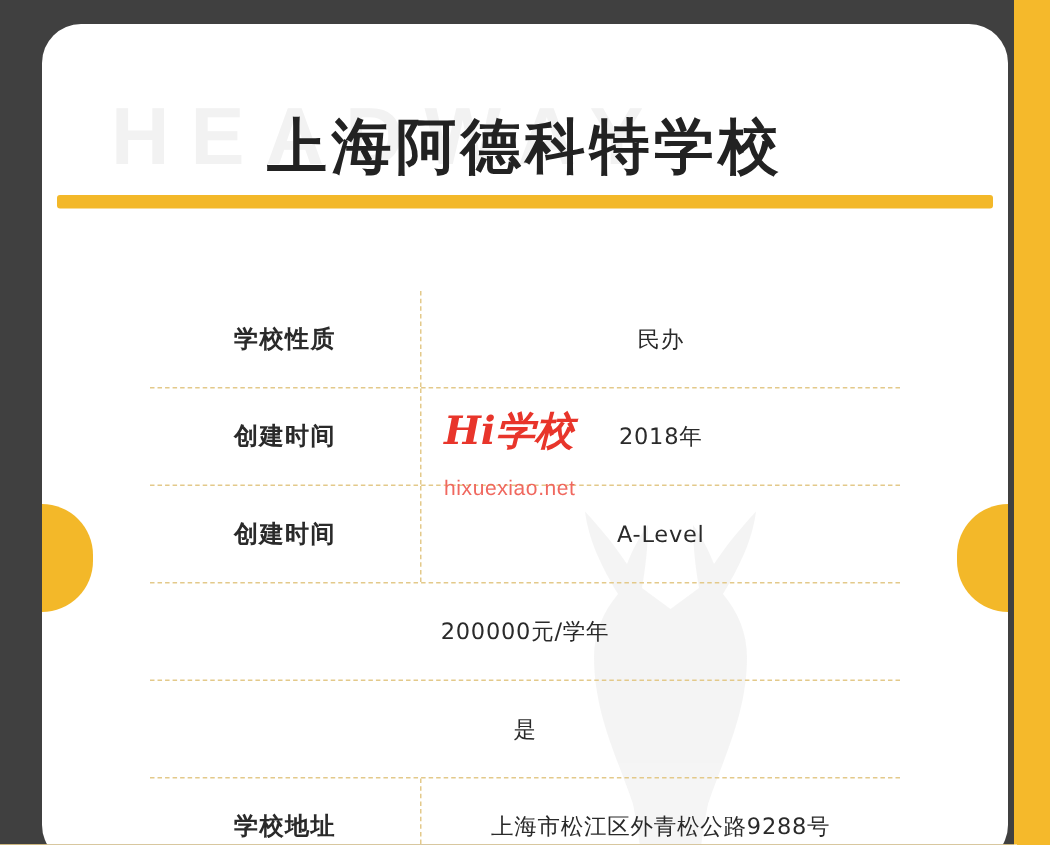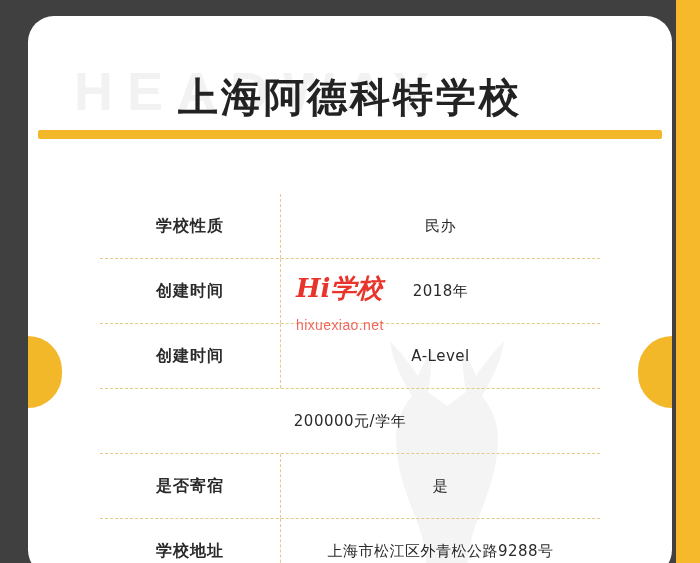--- a/index.html
+++ b/index.html
@@ -206,21 +206,20 @@
         <div class="cell-value">2018年</div>
       </div>
       <div class="row">
         <div class="cell-label">创建时间</div>
         <div class="cell-value">A-Level</div>
       </div>
       <div class="row">
         <div class="cell-value">200000元/学年</div>
       </div>
       <div class="row">
-        <div class="cell-label">是否寄宿</div>
         <div class="cell-value">是</div>
       </div>
       <div class="row">
         <div class="cell-label">学校地址</div>
         <div class="cell-value">上海市松江区外青松公路9288号</div>
       </div>
     </div>
 
     <div class="site-watermark">
       <div class="site-logo">Hi学校</div>

